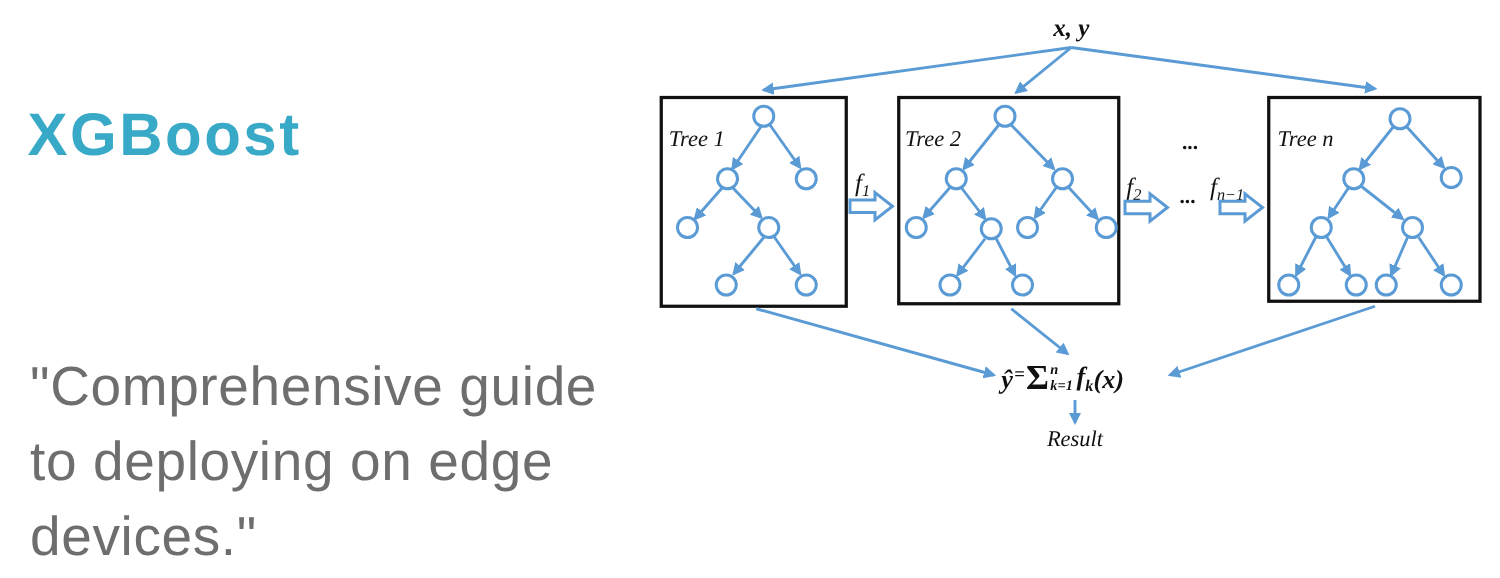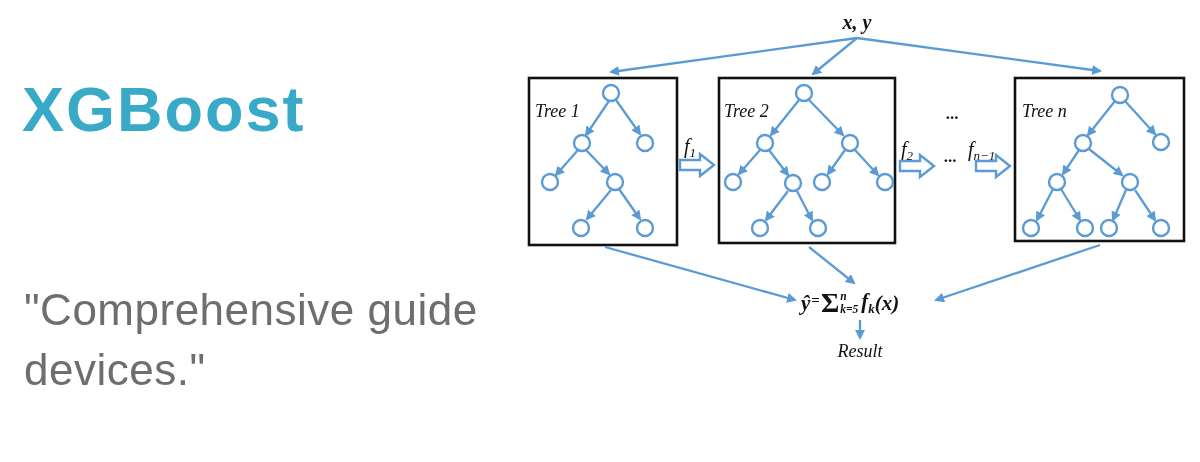--- a/index.html
+++ b/index.html
@@ -7,21 +7,21 @@
     --subtitle-gray:#6e6e6e;
     --diagram-blue:#5b9bd5;
     --box-border:#111111;
   }
   *{margin:0;padding:0;box-sizing:border-box;}
   html,body{width:1200px;height:462px;background:#ffffff;overflow:hidden;}
   .canvas{position:relative;width:1200px;height:462px;background:#ffffff;font-family:"Liberation Sans","DejaVu Sans",sans-serif;}
 
   
   .hero{position:absolute;left:22px;top:0;width:520px;}
-  .hero-title{position:absolute;left:0;top:54px;font-size:63px;line-height:110px;font-weight:800;
+  .hero-title{position:absolute;left:0;top:54px;font-size:48px;line-height:110px;font-weight:800;
     letter-spacing:2px;color:var(--accent-teal);white-space:nowrap;}
   .hero-title span{display:block;}
   .hero-subtitle{position:absolute;left:2px;top:280px;font-size:44px;line-height:60px;font-weight:400;
     color:var(--subtitle-gray);letter-spacing:0.5px;white-space:nowrap;}
   .hero-subtitle span{display:block;}
 
   
   .diagram{position:absolute;left:512px;top:0;width:700px;height:344px;}
   .diagram svg{position:absolute;left:0;top:0;}
 
@@ -54,20 +54,21 @@
 <body>
 
 <div class="canvas">
 
   <div class="hero">
     <h1 class="hero-title">
       <span>XGBoost</span>
     </h1>
     <p class="hero-subtitle">
       <span>"Comprehensive guide</span>
+      <span>to deploying on edge</span>
       <span>devices."</span>
     </p>
   </div>
 
   <div class="diagram">
     <svg width="700" height="462" viewBox="0 0 700 462">
       <defs>
         <marker id="ah" viewBox="0 0 10 10" refX="8" refY="5" markerWidth="10" markerHeight="10" markerUnits="userSpaceOnUse" orient="auto-start-reverse">
           <path class="ah-fill" d="M0,0 L10,5 L0,10 Z"></path>
         </marker>
@@ -174,20 +175,20 @@
       <line class="edge" x1="348" y1="320" x2="348" y2="338"></line>
       <text class="svg-serif result-label" x="348" y="357" text-anchor="middle">Result</text>
     </svg>
 
     <div class="formula">
       <span>ŷ</span>
         <span class="f-eq">=</span>
         <span class="f-sigma">Σ</span>
         <span class="f-limits">
           <span>n</span>
-          <span>k=5</span>
+          <span>k=1</span>
         </span>
         <span class="f-fk"><span>f</span><sub>k</sub></span>
         <span class="f-arg">(x)</span>
     </div>
   </div>
 
 </div>
 
 </body></html>

